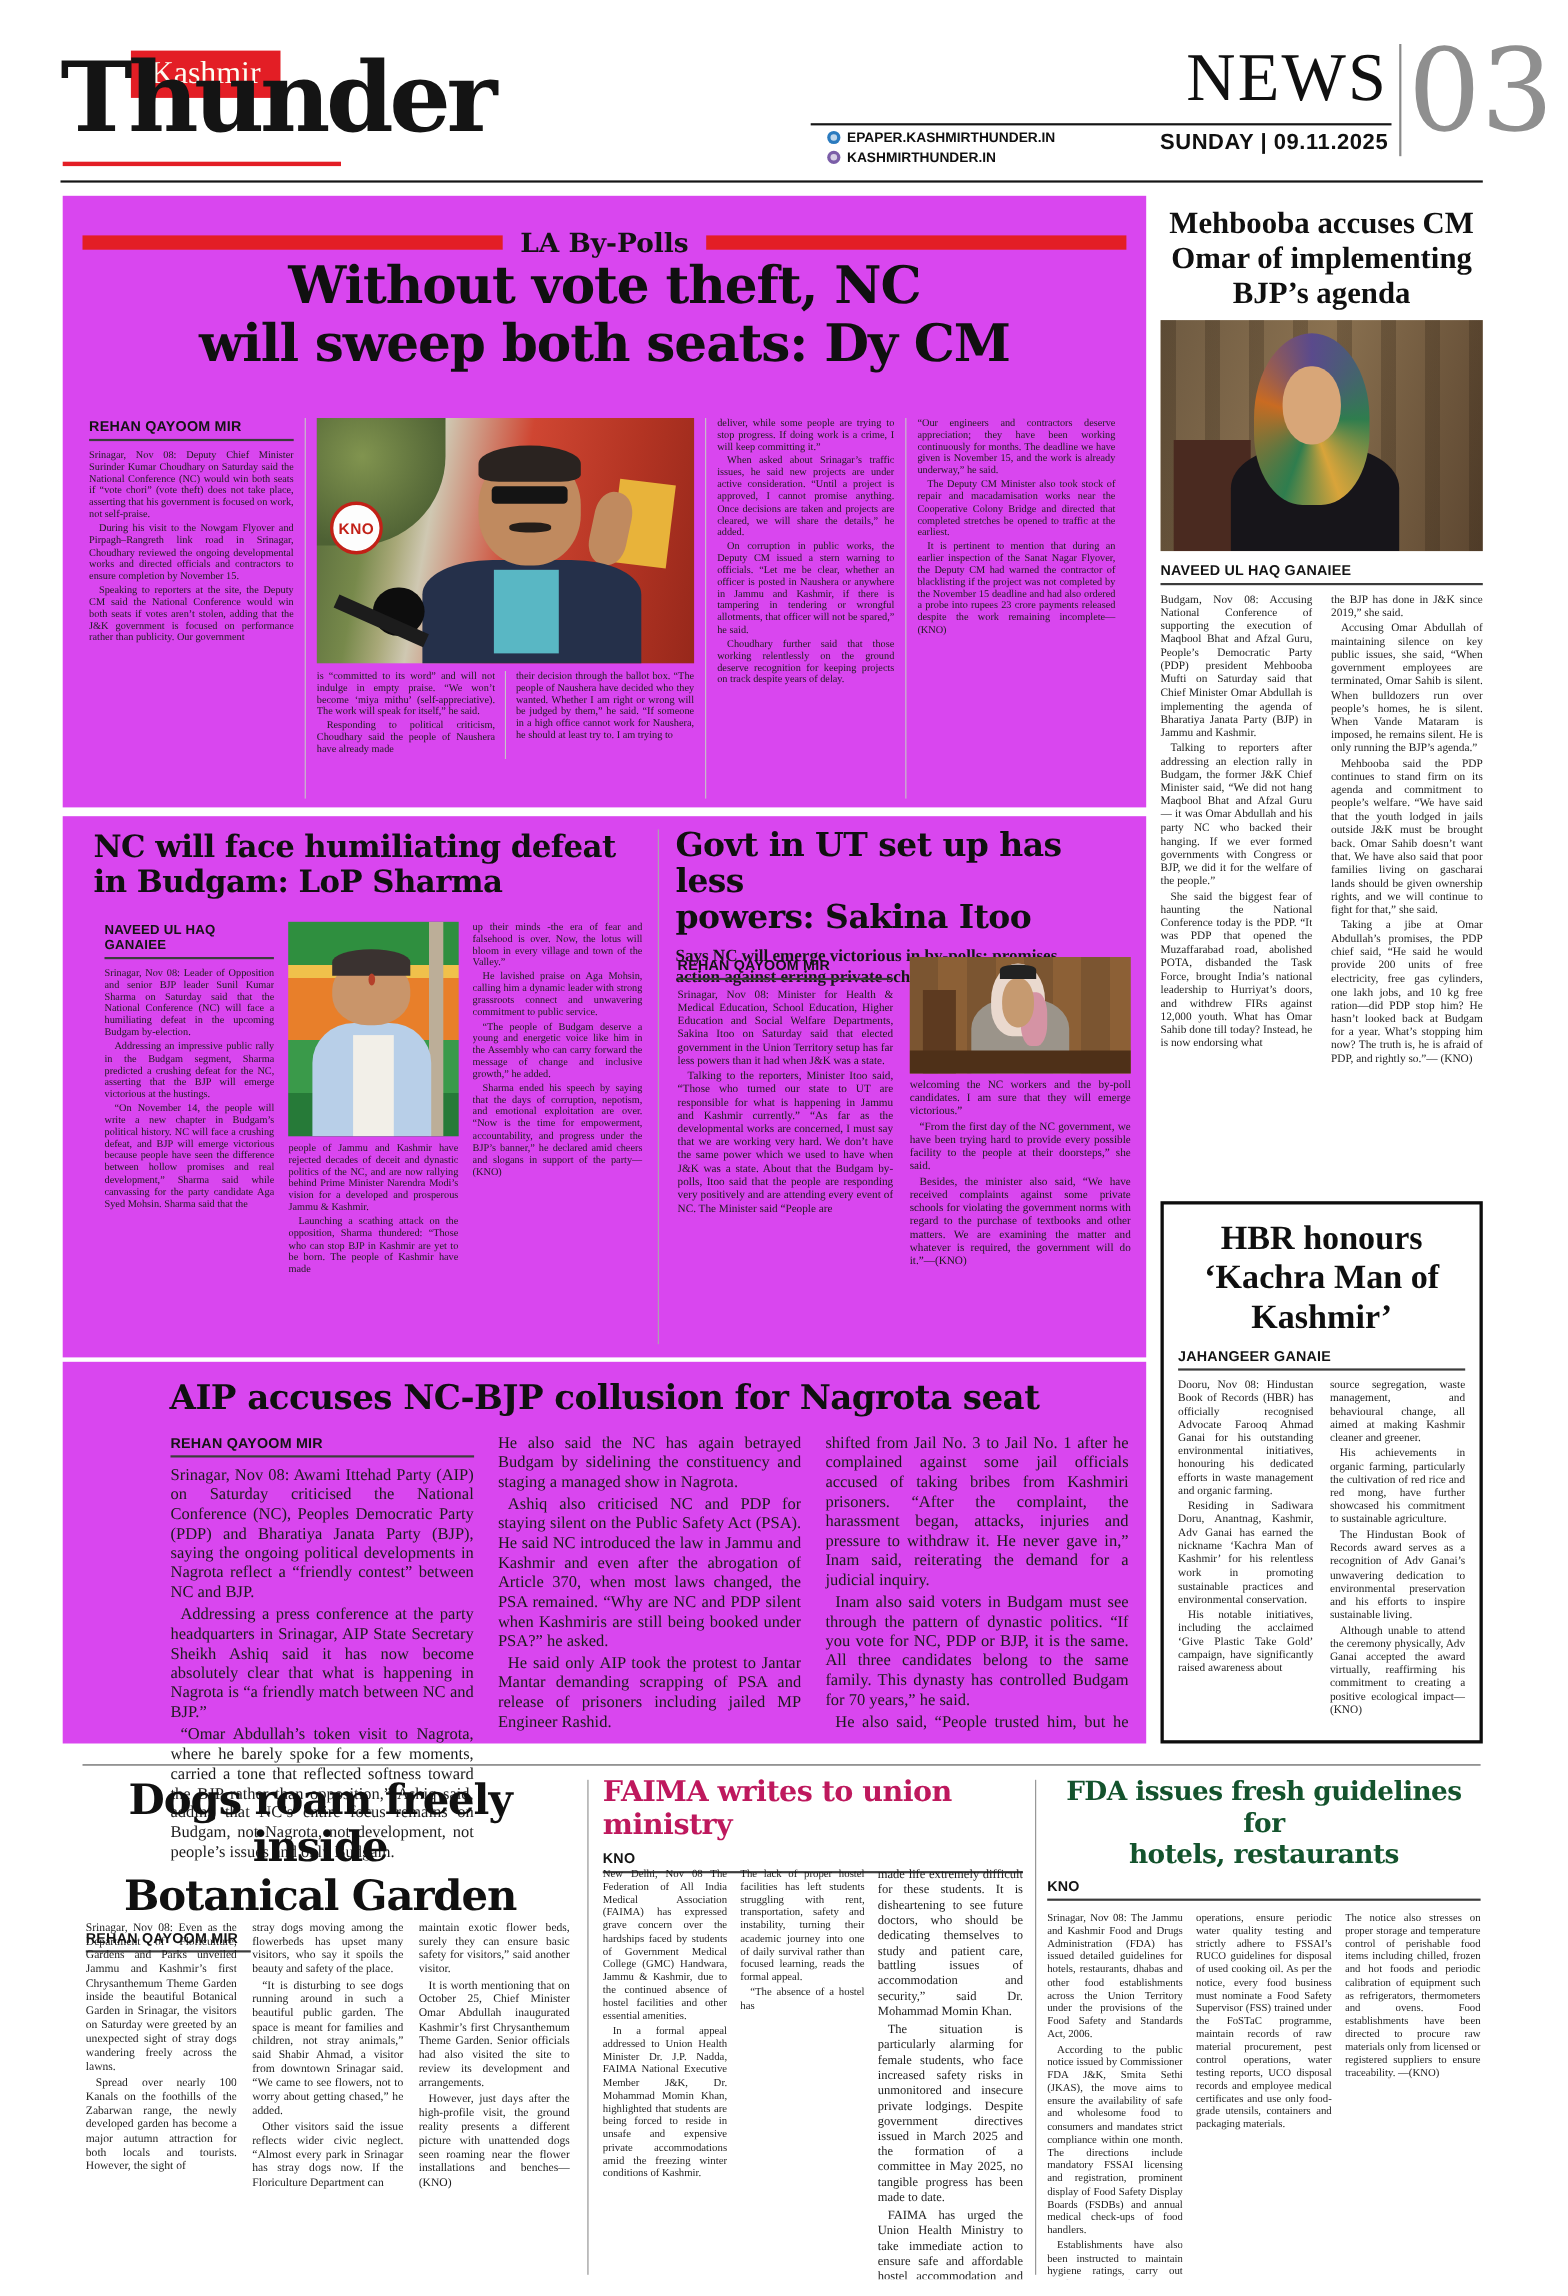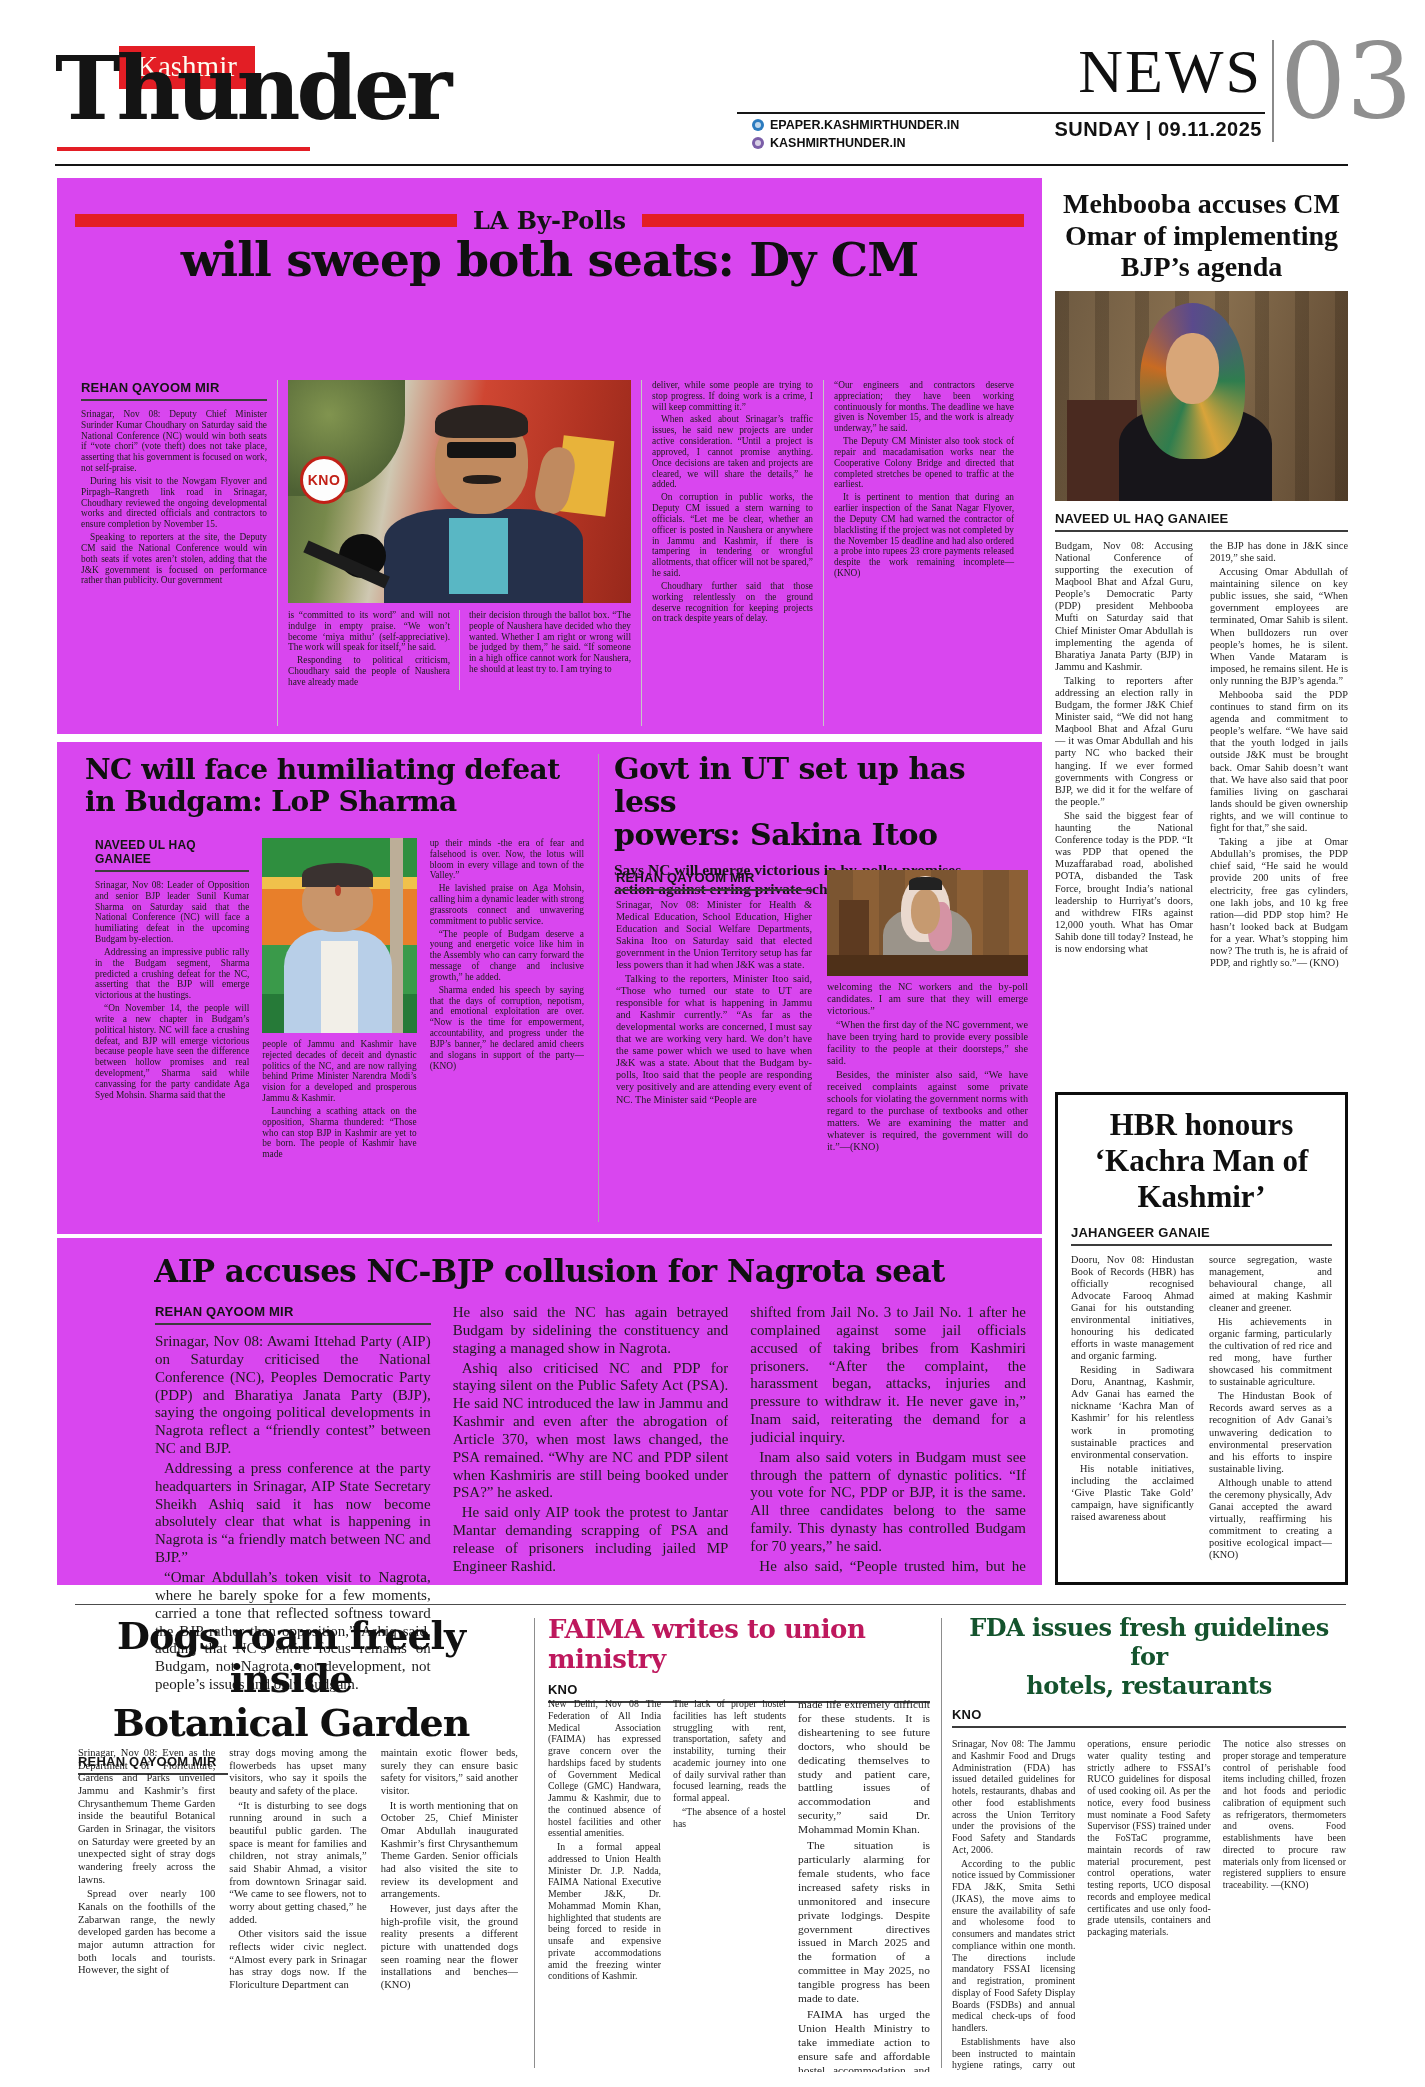--- a/index.html
+++ b/index.html
@@ -203,20 +203,21 @@
   <div class="page-number">03</div>
   <div class="top-rule"></div>
 
   <section class="main-art graybox">
     <div class="kicker-row">
       <span class="kbar"></span>
       <span class="kicker-text">LA By-Polls</span>
       <span class="kbar"></span>
     </div>
     <h1 class="main-headline">
+      <span>Without vote theft, NC</span>
       <span>will sweep both seats: Dy CM</span>
     </h1>
     <div class="main-body">
       <div class="mcol mc1">
         <span class="byline">REHAN QAYOOM MIR</span>
         <div class="bt">
             <p>Srinagar, Nov 08: Deputy Chief Minister Surinder Kumar Choudhary on Saturday said the National Conference (NC) would win both seats if “vote chori” (vote theft) does not take place, asserting that his government is focused on work, not self-praise.</p>
             <p>During his visit to the Nowgam Flyover and Pirpagh–Rangreth link road in Srinagar, Choudhary reviewed the ongoing developmental works and directed officials and contractors to ensure completion by November 15.</p>
             <p>Speaking to reporters at the site, the Deputy CM said the National Conference would win both seats if votes aren’t stolen, adding that the J&amp;K government is focused on performance rather than publicity. Our government</p>
           </div>
@@ -323,21 +324,21 @@
             <div class="ip-chair"></div>
             <div class="ip-body"></div>
             <div class="ip-scarf"></div>
             <div class="ip-pink"></div>
             <div class="ip-face"></div>
             <div class="ip-band"></div>
             <div class="ip-desk"></div>
           </div>
           <div class="bt">
               <p>welcoming the NC workers and the by-poll candidates. I am sure that they will emerge victorious.”</p>
-              <p>“When the first day of the NC government, we have been trying hard to provide every possible facility to the people at their doorsteps,” she said.</p>
+              <p>“From the first day of the NC government, we have been trying hard to provide every possible facility to the people at their doorsteps,” she said.</p>
               <p>Besides, the minister also said, “We have received complaints against some private schools for violating the government norms with regard to the purchase of textbooks and other matters. We are examining the matter and whatever is required, the government will do it.”—(KNO)</p>
             </div>
         </div>
       </div>
     </article>
   </section>
 
   <section class="aip graybox">
     <h2 class="aip-headline">AIP accuses NC-BJP collusion for Nagrota seat</h2>
     <div class="aip-body">

